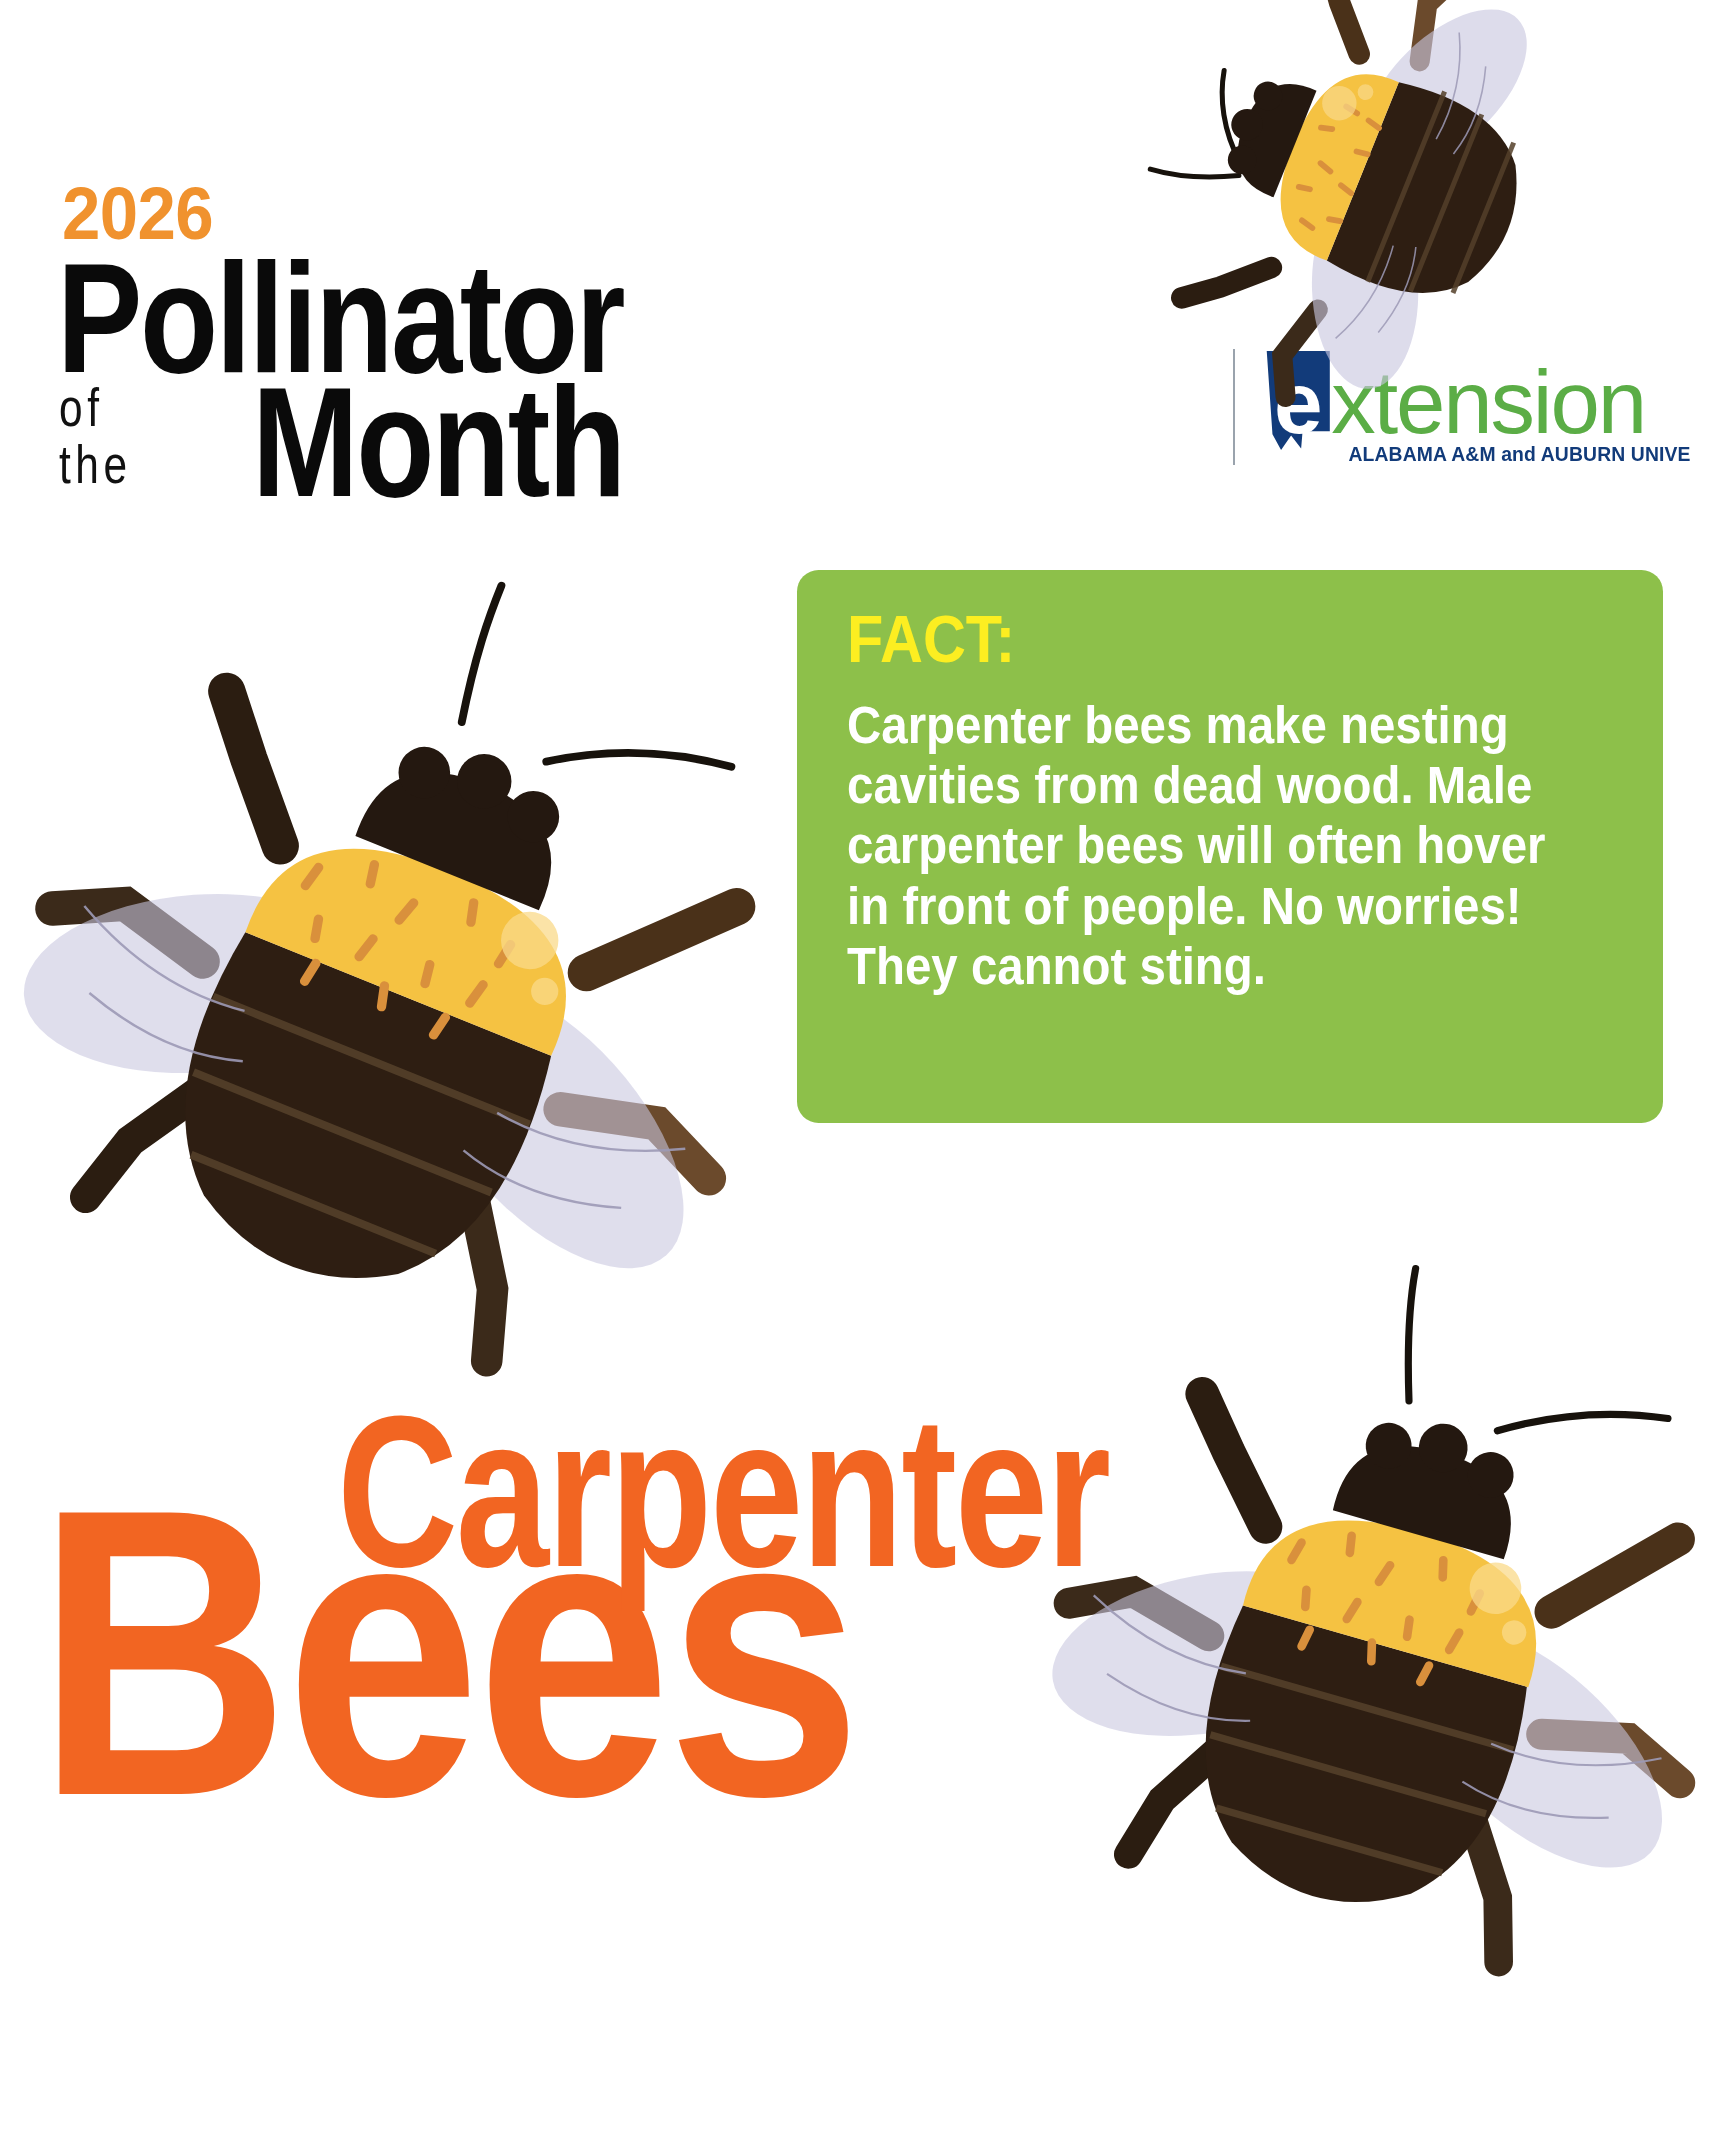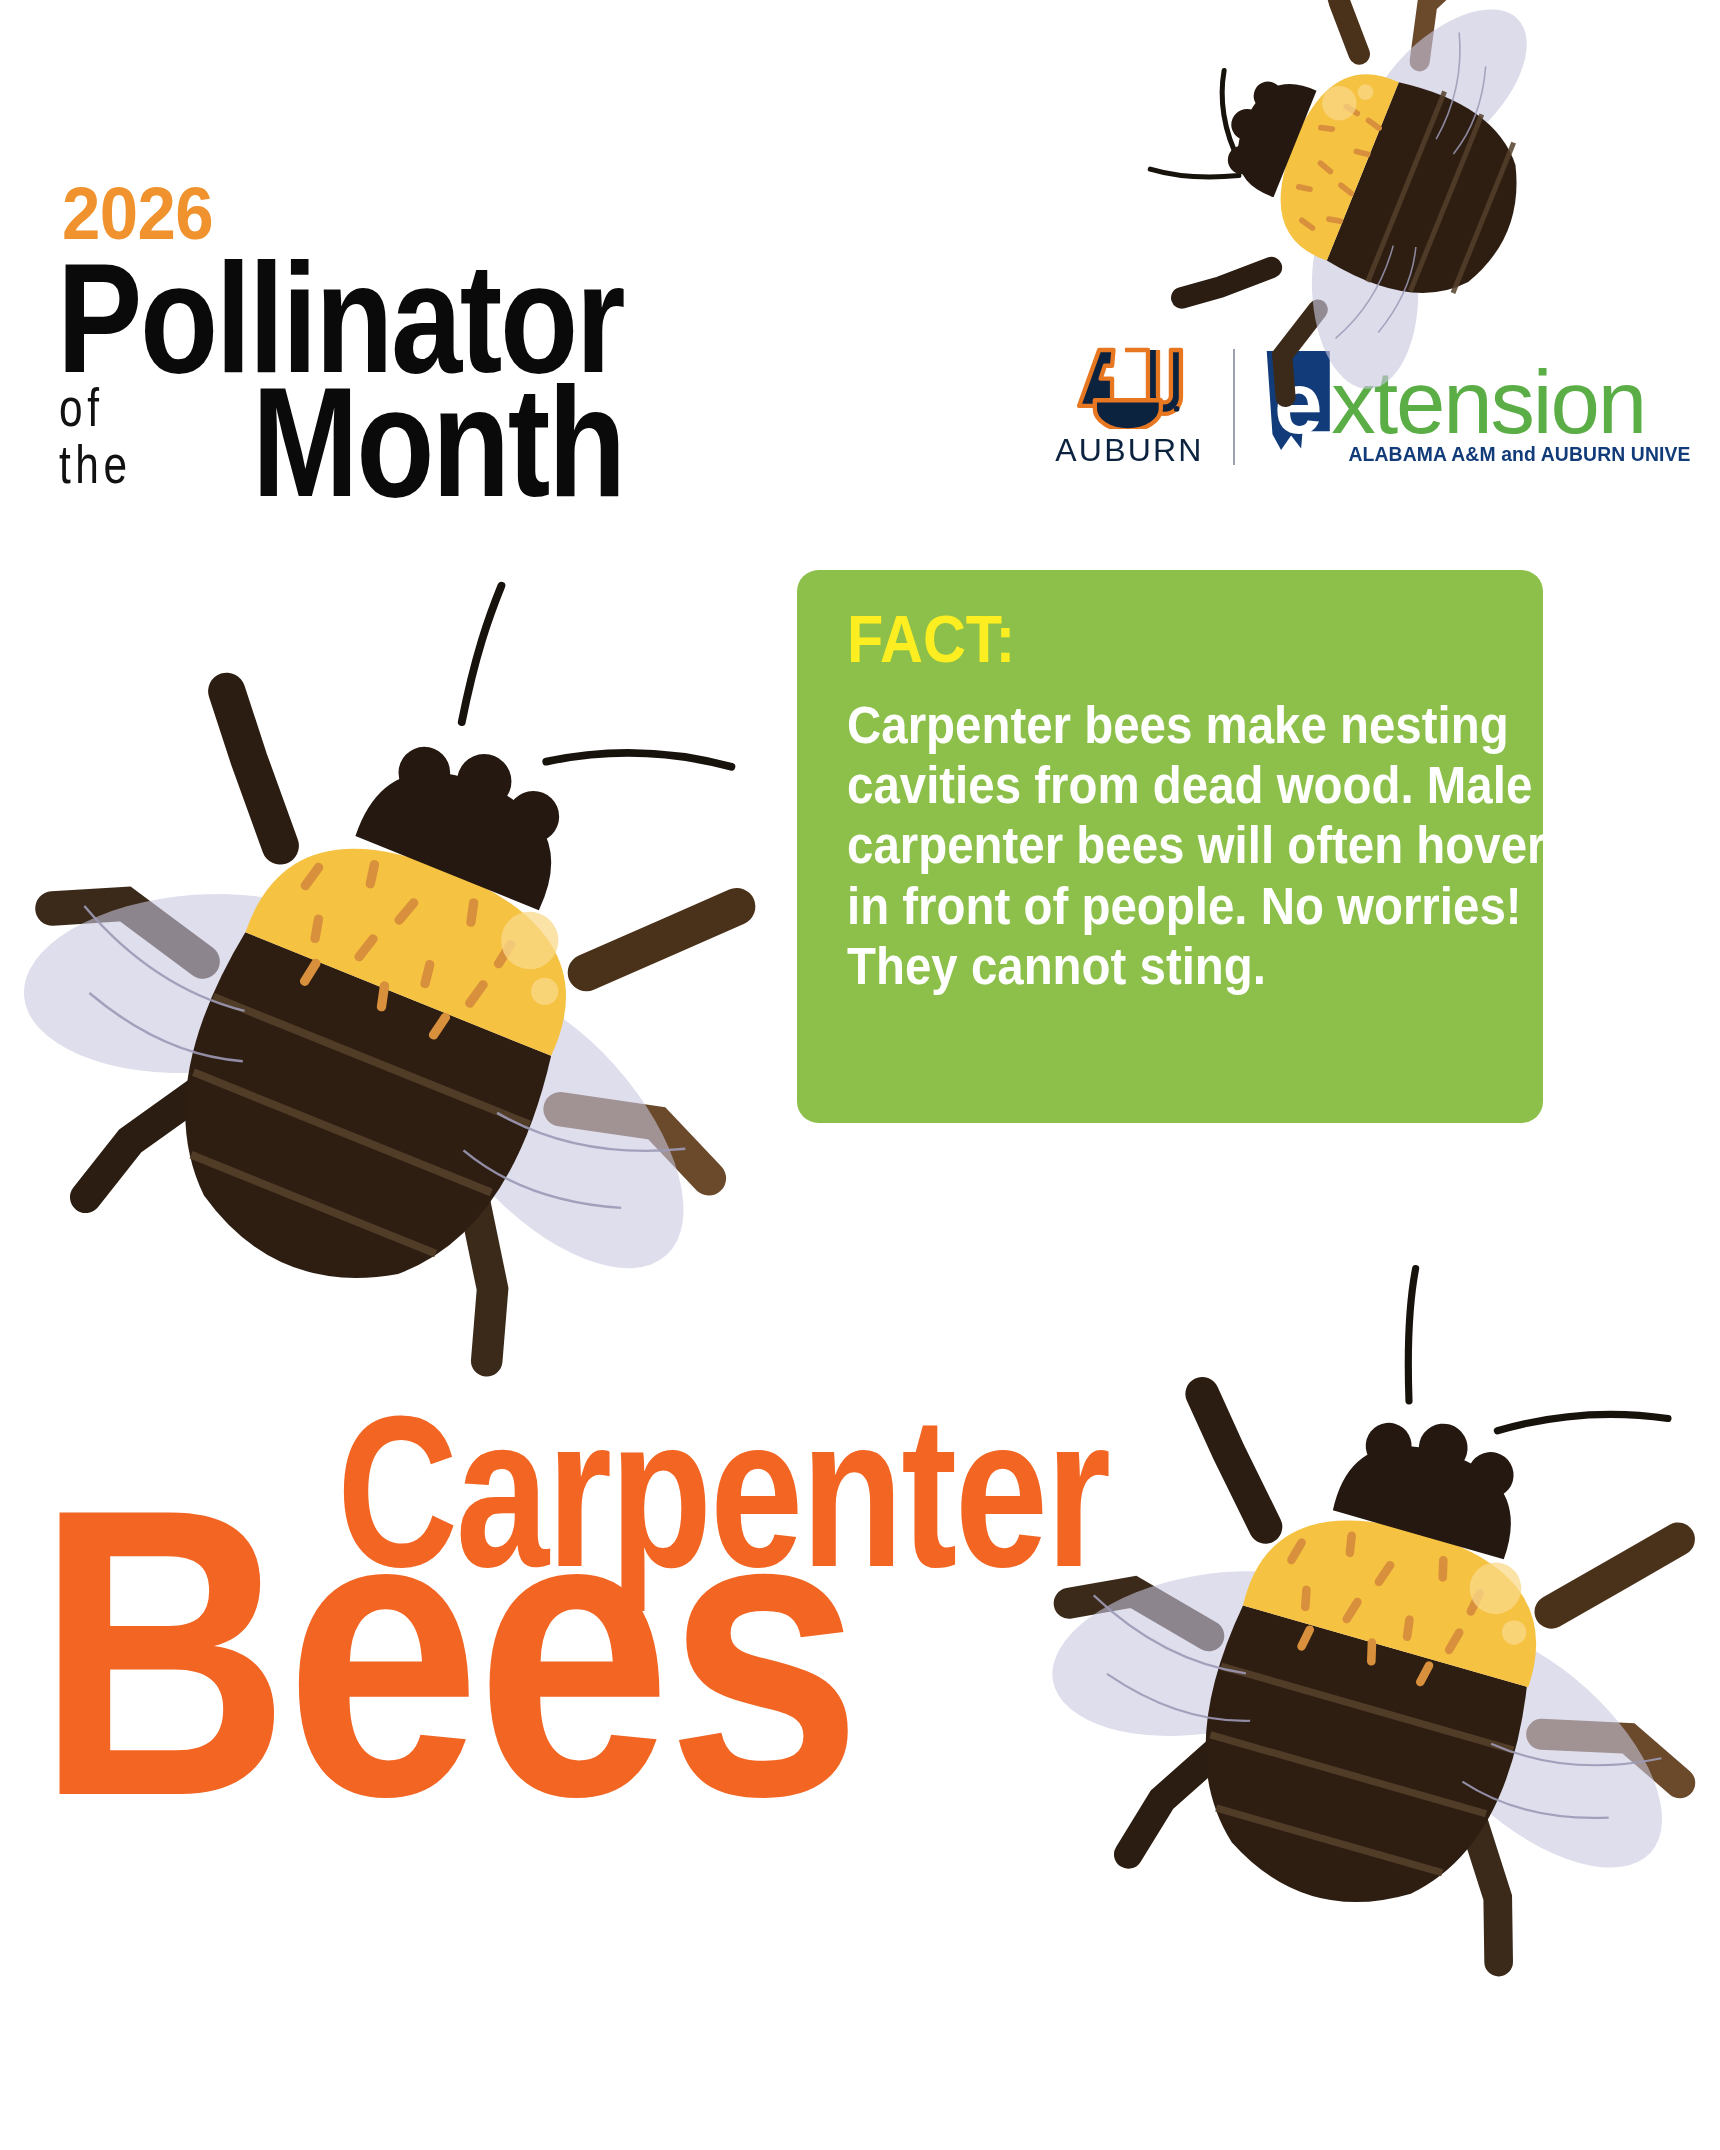--- a/index.html
+++ b/index.html
@@ -53,21 +53,21 @@
     font-size:32px; letter-spacing:2.2px; color:#0C2340; margin-top:2.9px;
   }
   .logo-div {
     position:absolute; left:229px; top:11.5px; width:2.2px; height:116px; background:#9aa3ad;
   }
   .ext-wrap { position:absolute; left:257px; top:4.3px; width:430px; }
   .ext-svg { display:block; width:430px; height:129px; }
 
   
   .fact-box {
-    position:absolute; left:797px; top:570px; width:746px; height:553px;
+    position:absolute; left:797px; top:570px; width:866px; height:553px;
     background:#8DC04A; border-radius:21.5px;
   }
   .fact-label {
     position:absolute; left:50px; top:36px;
     font-family:"Liberation Sans", sans-serif; font-weight:bold;
     font-size:66px; line-height:1; color:#FCEE21; letter-spacing:0px;
     transform:scaleX(0.9); transform-origin:left top;
   }
   .fact-text {
     position:absolute; left:50px; top:126px; width:796px;
@@ -174,31 +174,20 @@
 
   <div class="year">2026</div>
   <div class="line-pollinator">Pollinator</div>
   <div class="ofthe">
     <span>of</span>
     <span>the</span>
   </div>
   <div class="line-month">Month</div>
 
   <div class="logo-lock">
-    <div class="au-wrap">
-      <svg class="au-mark" viewBox="0 0 170 128" xmlns="http://www.w3.org/2000/svg">
-        <g stroke="#E87722" stroke-width="6" fill="#0C2340" stroke-linejoin="round">
-          <path d="M14 96 L42 18 L62 18 L60 40 L50 40 L44 58 L60 58 L60 96 Z"></path>
-          <path d="M78 18 L110 18 L110 84 a23 23 0 0 0 46 0 L156 18 L142 18 L142 82 a9 9 0 0 1 -18 0 L124 18"></path>
-        </g>
-        <path d="M36 88 L128 88 L128 100 a46 30 0 0 1 -92 0 Z" fill="#0C2340" stroke="#E87722" stroke-width="6" stroke-linejoin="round"></path>
-        <circle cx="150" cy="100" r="4" fill="#0C2340"></circle>
-      </svg>
-      <div class="au-word">AUBURN</div>
-    </div>
     <div class="logo-div"></div>
     <div class="ext-wrap">
       <svg class="ext-svg" viewBox="0 0 600 180" xmlns="http://www.w3.org/2000/svg">
 
         <path d="M8 14 L96 14 L96 126 L58 126 L56 150 L42 132 L28 152 L16 130 Z" fill="#123B7A"></path>
 
         <text x="18" y="128" font-family="Liberation Sans, sans-serif" font-weight="bold" font-size="122" fill="#ffffff">e</text>
 
         <text x="98" y="128" font-family="Liberation Sans, sans-serif" font-weight="normal" font-size="124" fill="#5BAD46" letter-spacing="-3">xtension</text>
 

